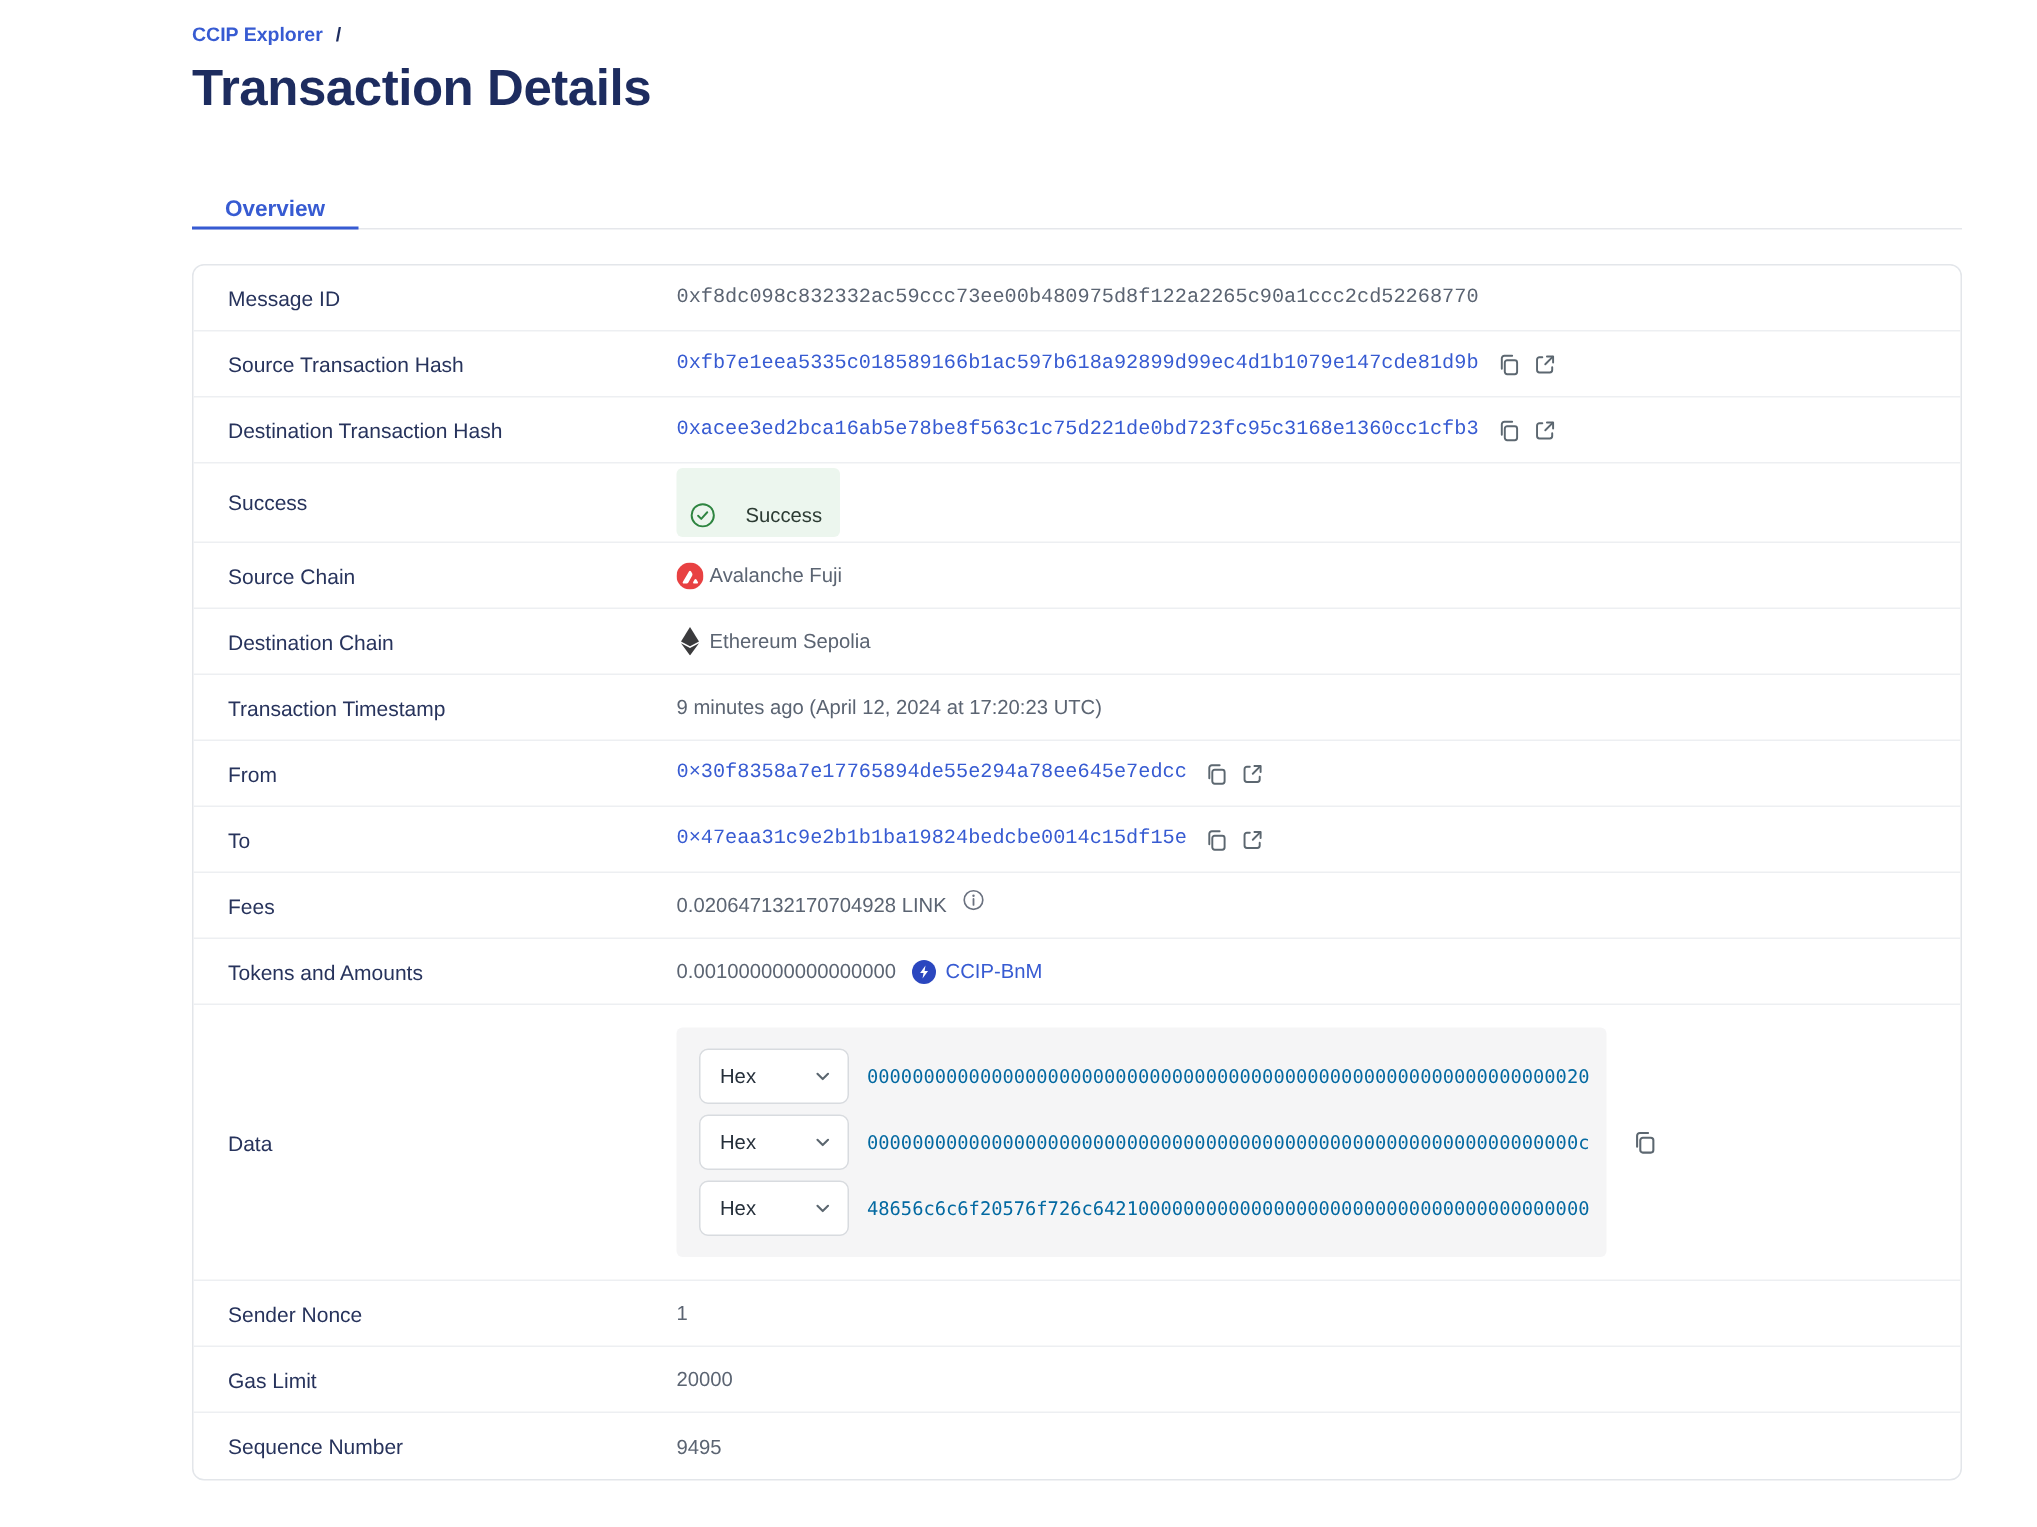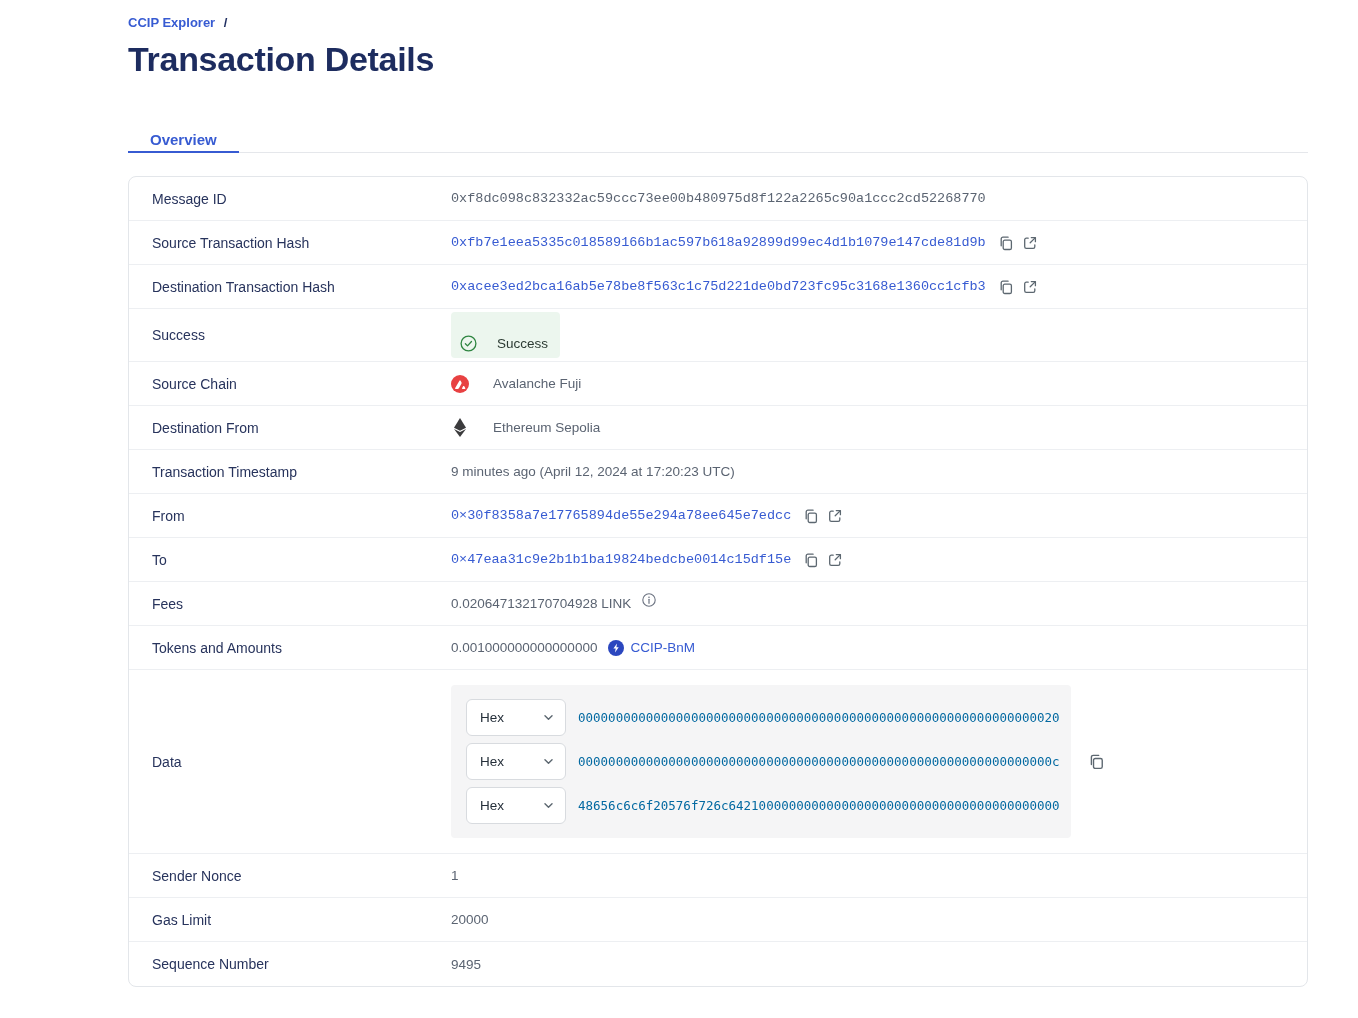--- a/index.html
+++ b/index.html
@@ -34,21 +34,21 @@
   a.plain-link { color:#375bd2; text-decoration:none; font-size:13.5px; font-weight:500; cursor:pointer; }
 
   .icon-btn { background:none; border:none; padding:0; margin:0; cursor:pointer; display:inline-flex; align-items:center; }
   .icon-gap { display:inline-flex; align-items:center; gap:8px; margin-left:3px; }
 
   .badge {
     display:inline-flex; align-items:center; gap:20px; background:#ecf6ee;
     border-radius:4px; padding:23px 12px 6px 9px; font-size:13.5px; color:#2c3b33;
   }
 
-  .chain { display:inline-flex; align-items:center; gap:24px; }
+  .chain { display:inline-flex; align-items:center; gap:4px; }
 
   .row--data { padding:15px 0; }
   .data-wrap { display:flex; align-items:center; }
   .data-box {
     width:620px; background:#f5f5f6; border-radius:4px;
     padding:14px 10px 14px 15px; display:flex; flex-direction:column; gap:7px;
   }
   .data-line { display:flex; align-items:center; gap:12px; }
   .hex-select {
     flex:0 0 100px; height:37px; background:#ffffff; border:1px solid #d8dbdf; border-radius:6px;
@@ -162,21 +162,21 @@
               <path d="M13.9 9.6 12.8 7.7c-.35-.6-1.25-.6-1.6 0L5.6 17.4c-.35.6.08 1.35.8 1.35h2.3c.75 0 1.45-.4 1.83-1.05l3.37-5.9c.38-.66.38-1.48 0-2.2z" fill="#ffffff"></path>
               <path d="M15.65 18.75h2.55c.72 0 1.15-.76.8-1.36l-1.3-2.24c-.36-.62-1.24-.62-1.6 0l-1.25 2.24c-.34.6.08 1.36.8 1.36z" fill="#ffffff"></path>
             </svg>
           </span>
           <span>Avalanche Fuji</span>
         </span>
       </div>
     </div>
 
     <div class="row">
-      <div class="row-label">Destination From</div>
+      <div class="row-label">Destination Chain</div>
       <div class="row-value">
         <span class="chain">
           <span style="display:inline-flex; width:18px; justify-content:center;">
             <svg width="12" height="19" viewBox="0 0 12 19">
               <path d="M6 0 12 9.7 6 12.8 0 9.7 Z" fill="#3b3b3d"></path>
               <path d="M6 14 12 10.9 6 19 0 10.9 Z" fill="#3b3b3d"></path>
             </svg>
           </span>
           <span>Ethereum Sepolia</span>
         </span>

